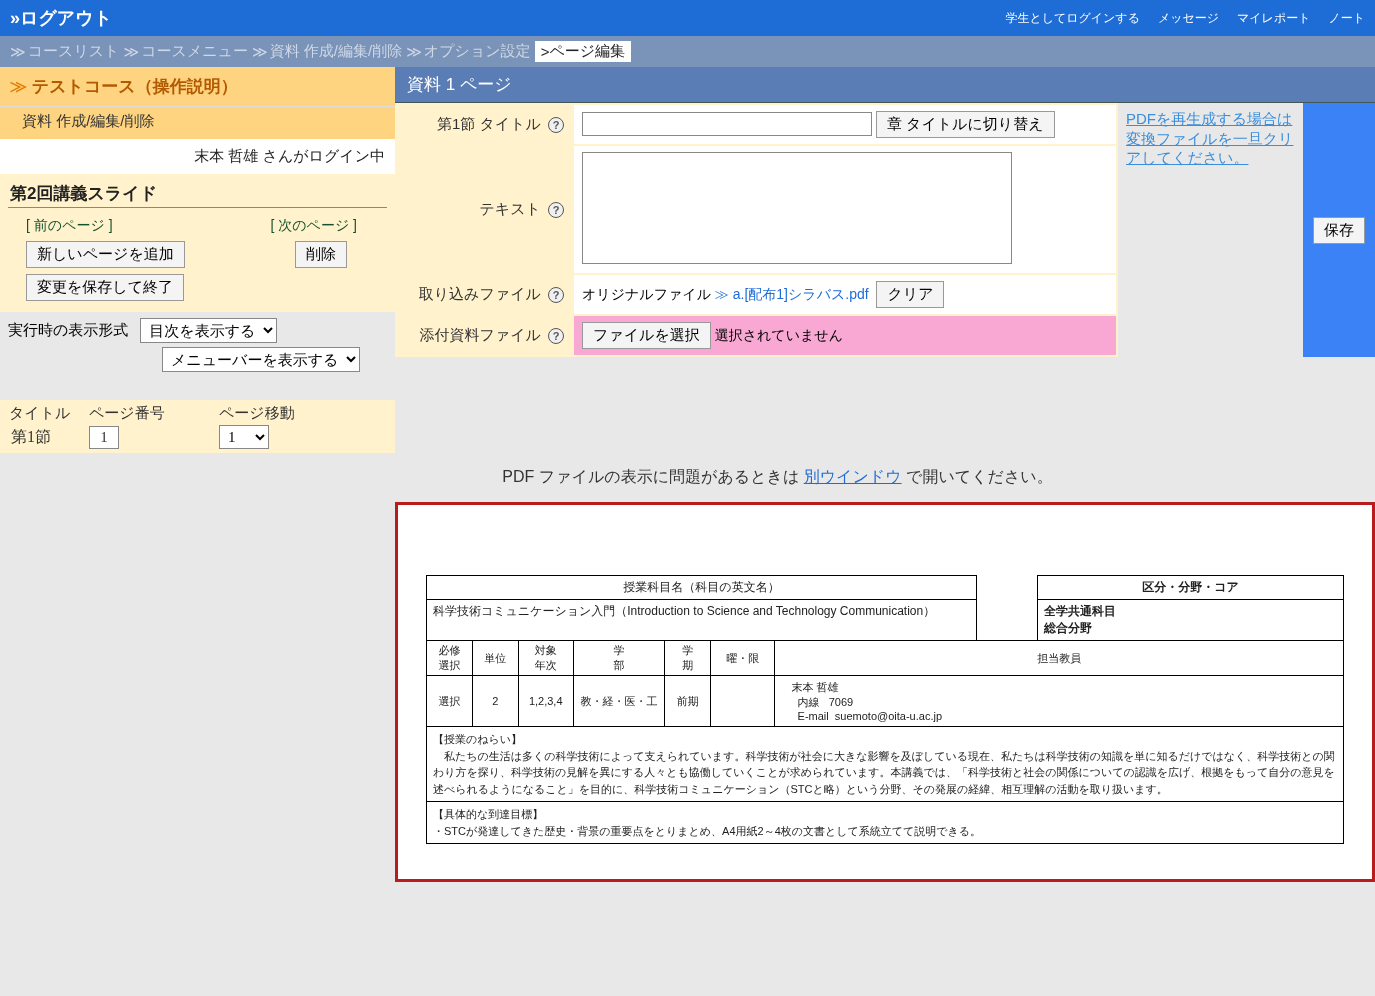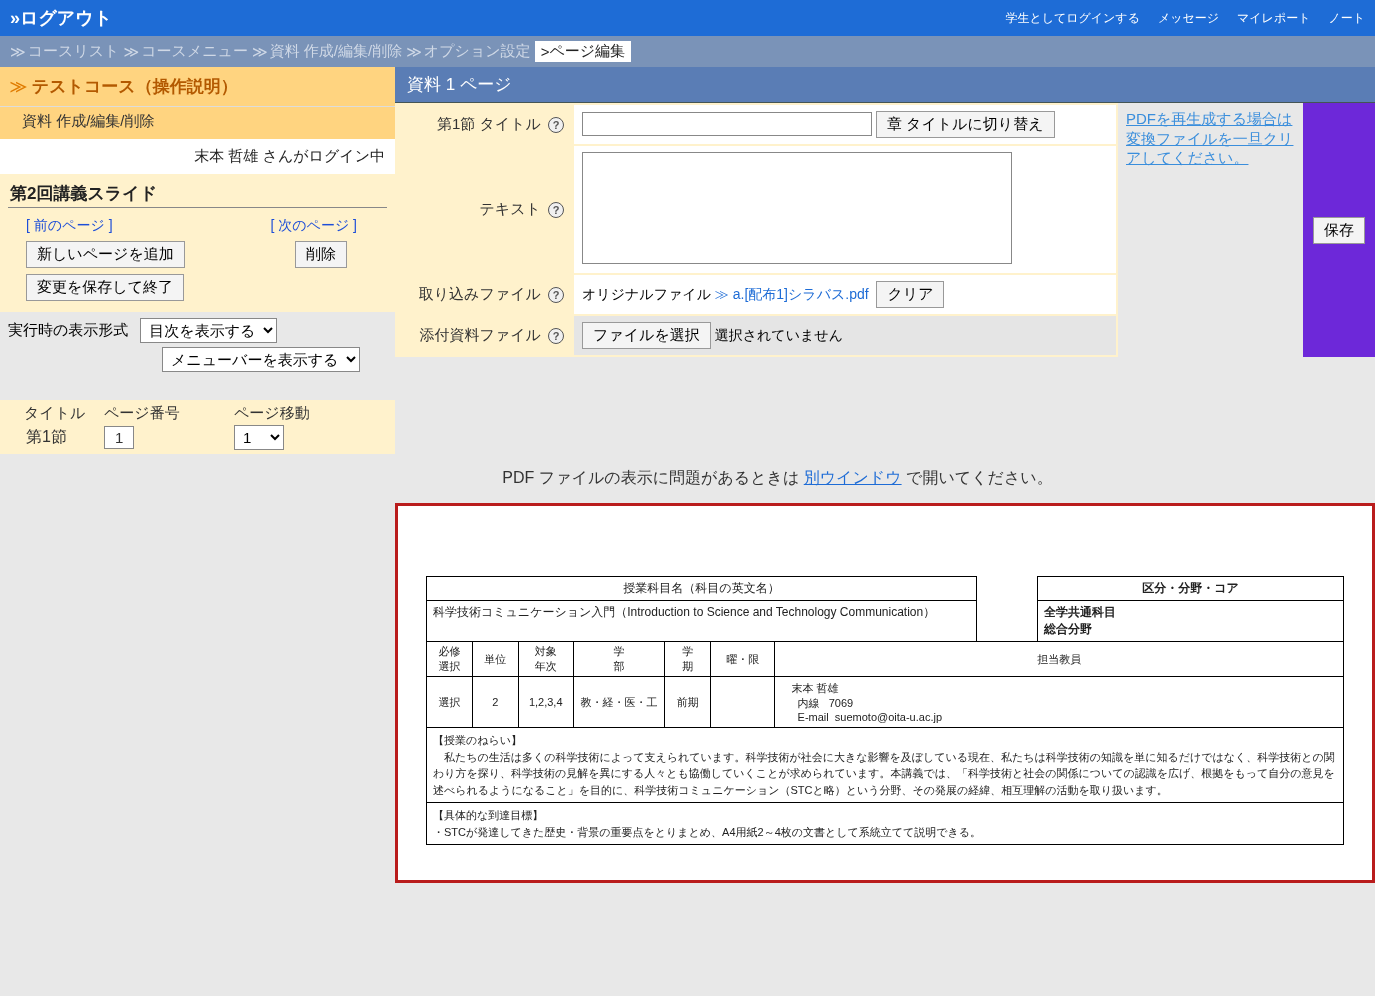--- a/index.html
+++ b/index.html
@@ -25,49 +25,49 @@
     
     
     .side-title { background: #ffd480; color: #b35900; font-weight: bold; font-size: 17px; padding: 8px 10px; border-bottom: 1px solid #ddd; }
     .side-title .chv2 { color: #e07b00; }
     .side-sub { background: #ffd480; color: #333; padding: 5px 22px 8px; font-size: 15px; }
     .side-user { background: white; text-align: right; padding: 8px 10px; font-size: 15px; color: #222; }
     
     .side-block { background: #fff2cc; padding: 4px 8px 8px; }
     .side-block h3 { font-size: 17px; color: #222; padding: 4px 2px 2px; border-bottom: 1px solid #888; margin-bottom: 6px; }
     .side-row { display: flex; align-items: center; gap: 6px; padding: 3px 0; flex-wrap: wrap; }
-    .side-row .lbl { color: #1d4ed8; }
+    .side-row .lbl { color: #14532d; }
     .btn { background: #f4f4f4; border: 1px solid #999; padding: 3px 10px; font-size: 15px; cursor: pointer; font-family: inherit; }
     .sel { background: white; border: 1px solid #888; padding: 2px 4px; font-size: 15px; font-family: inherit; }
     
     .side-plain { background: #e8e8e8; padding: 6px 8px; font-size: 15px; }
     .side-plain .row2 { display: flex; gap: 12px; align-items: center; }
     
-    .side-title2 { background: #fff2cc; padding: 4px 24px; }
+    .side-title2 { background: #fff2cc; padding: 4px 9px; font-family: Liberation Serif, serif; }
     .title-row { display: flex; align-items: baseline; }
     .title-row .col1 { width: 80px; font-size: 15px; color: #333; }
     .title-row .col2 { width: 130px; font-size: 15px; color: #333; }
     .title-row .col3 { font-size: 15px; color: #333; }
     .title-val { font-size: 16px; color: #333; padding-left: 2px; }
     .numbox { border: 1px solid #888; background: white; padding: 2px 10px; font-size: 15px; display: inline-block; min-width: 30px; text-align: center; }
     
     
     .chead { background: #5a7db5; color: white; font-size: 17px; padding: 6px 12px; border-bottom: 1px solid #455; }
     .form-wrap { display: flex; }
     .form-table { background: #fff2cc; flex: 1; }
     .form-table tr td { padding: 6px 8px; vertical-align: middle; }
     .form-table .label-cell { text-align: right; color: #333; font-size: 15px; white-space: nowrap; width: 175px; }
     .help-icon { display: inline-block; width: 16px; height: 16px; border: 1.5px solid #555; border-radius: 50%; text-align: center; line-height: 14px; font-size: 11px; font-weight: bold; color: #555; background: #f0f0f0; cursor: pointer; margin-left: 3px; vertical-align: middle; }
     .txt-input { border: 1px solid #888; padding: 3px; font-size: 14px; width: 290px; font-family: inherit; }
     .txtarea { border: 1px solid #888; padding: 3px; font-size: 14px; width: 430px; height: 112px; font-family: inherit; resize: none; }
     .file-link { color: #1e6cd6; }
     .file-link .chv3 { color: #1e6cd6; }
     .side-note { color: #3a8edc; font-size: 15px; padding: 6px 8px; width: 185px; line-height: 1.3; }
     .side-note a { color: #3a8edc; text-decoration: underline; cursor: pointer; }
-    .save-cell { background: #6d28d9; padding: 4px 10px; display: flex; align-items: center; }
+    .save-cell { background: #3b82f6; padding: 4px 10px; display: flex; align-items: center; }
     
     .pdf-note { text-align: center; font-size: 16px; color: #333; padding: 14px 0 14px 180px; }
     .pdf-note a { color: #1e6cd6; text-decoration: underline; cursor: pointer; }
     
     
     .pdf-wrap { margin-left: 395px; position: relative; }
     .pdf-frame { border: 3px solid #b91c1c; background: white; height: 380px; overflow: hidden; position: relative; }
     .pdf-page { padding: 70px 28px 10px; font-size: 12px; color: #222; }
     
     .pdf-page table { border-collapse: collapse; width: 100%; font-size: 11px; }
@@ -208,21 +208,21 @@
             <span>オリジナルファイル</span>
             <span class="file-link"><span class="chv3">≫</span> <span>a.[配布1]シラバス.pdf</span></span>
             &nbsp;<button class="btn">クリア</button>
           </td>
         </tr>
         <tr>
           <td class="label-cell">
             <span>添付資料ファイル</span>
             <span class="help-icon">?</span>
           </td>
-          <td style="background:#e5e5e5;">
+          <td style="background:#f9a8d4;">
             <button class="btn">ファイルを選択</button>
             <span>選択されていません</span>
           </td>
         </tr>
       </tbody>
         </table>
       <div class="side-note">
         <a>PDFを再生成する場合は変換ファイルを一旦クリアしてください。</a>
       </div>
       <div class="save-cell">

